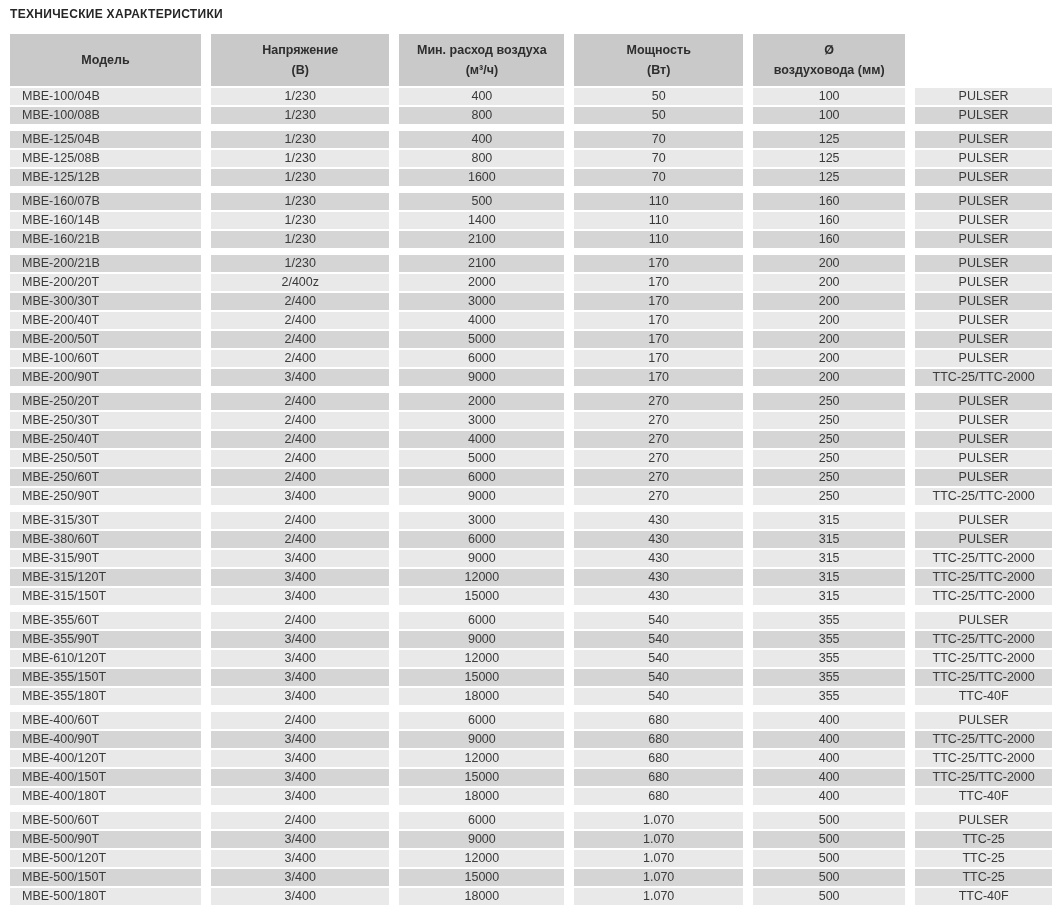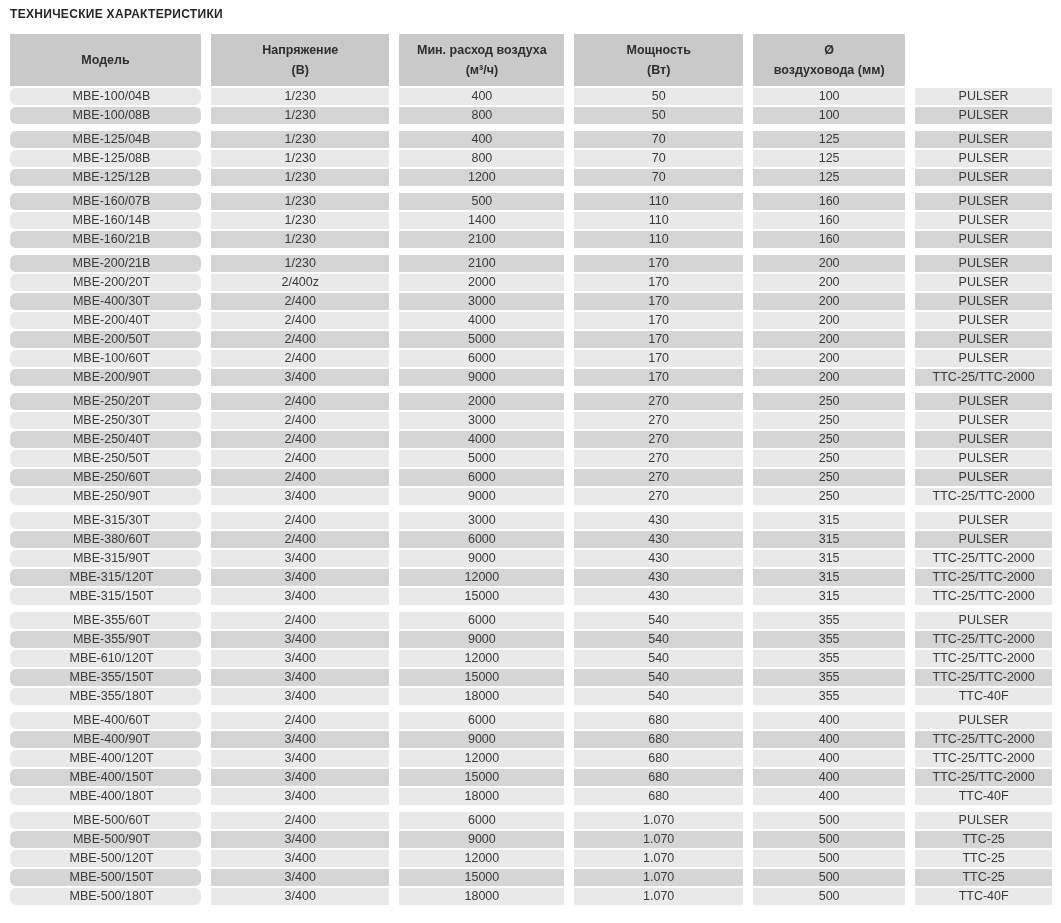--- a/index.html
+++ b/index.html
@@ -38,21 +38,21 @@
   }
   .row{margin-bottom:2px;}
   .row .cell{
     height:17px;line-height:17px;
     font-size:12.5px;
     text-align:center;
     white-space:nowrap;overflow:hidden;
   }
   .row.light .cell{background:var(--row-light);}
   .row.dark .cell{background:var(--row-dark);}
-  .cell.model{text-align:center;padding-left:12px;border-radius:6px;}
+  .cell.model{text-align:left;padding-left:12px;}
   .group-gap{height:5px;}
 </style>
 </head>
 <body>
 
 <div class="page">
   <h1 class="title">ТЕХНИЧЕСКИЕ ХАРАКТЕРИСТИКИ</h1>
 
   <div>
     <div class="grid-row thead">
@@ -107,21 +107,21 @@
           <div class="cell model">MBE-125/08B</div>
           <div class="cell">1/230</div>
           <div class="cell">800</div>
           <div class="cell">70</div>
           <div class="cell">125</div>
           <div class="cell">PULSER</div>
         </div>
         <div class="grid-row row dark">
           <div class="cell model">MBE-125/12B</div>
           <div class="cell">1/230</div>
-          <div class="cell">1200</div>
+          <div class="cell">1600</div>
           <div class="cell">70</div>
           <div class="cell">125</div>
           <div class="cell">PULSER</div>
         </div>
         <div class="group-gap"></div>
         <div class="grid-row row dark">
           <div class="cell model">MBE-160/07B</div>
           <div class="cell">1/230</div>
           <div class="cell">500</div>
           <div class="cell">110</div>
@@ -155,21 +155,21 @@
         </div>
         <div class="grid-row row light">
           <div class="cell model">MBE-200/20T</div>
           <div class="cell">2/400z</div>
           <div class="cell">2000</div>
           <div class="cell">170</div>
           <div class="cell">200</div>
           <div class="cell">PULSER</div>
         </div>
         <div class="grid-row row dark">
-          <div class="cell model">MBE-400/30T</div>
+          <div class="cell model">MBE-300/30T</div>
           <div class="cell">2/400</div>
           <div class="cell">3000</div>
           <div class="cell">170</div>
           <div class="cell">200</div>
           <div class="cell">PULSER</div>
         </div>
         <div class="grid-row row light">
           <div class="cell model">MBE-200/40T</div>
           <div class="cell">2/400</div>
           <div class="cell">4000</div>

